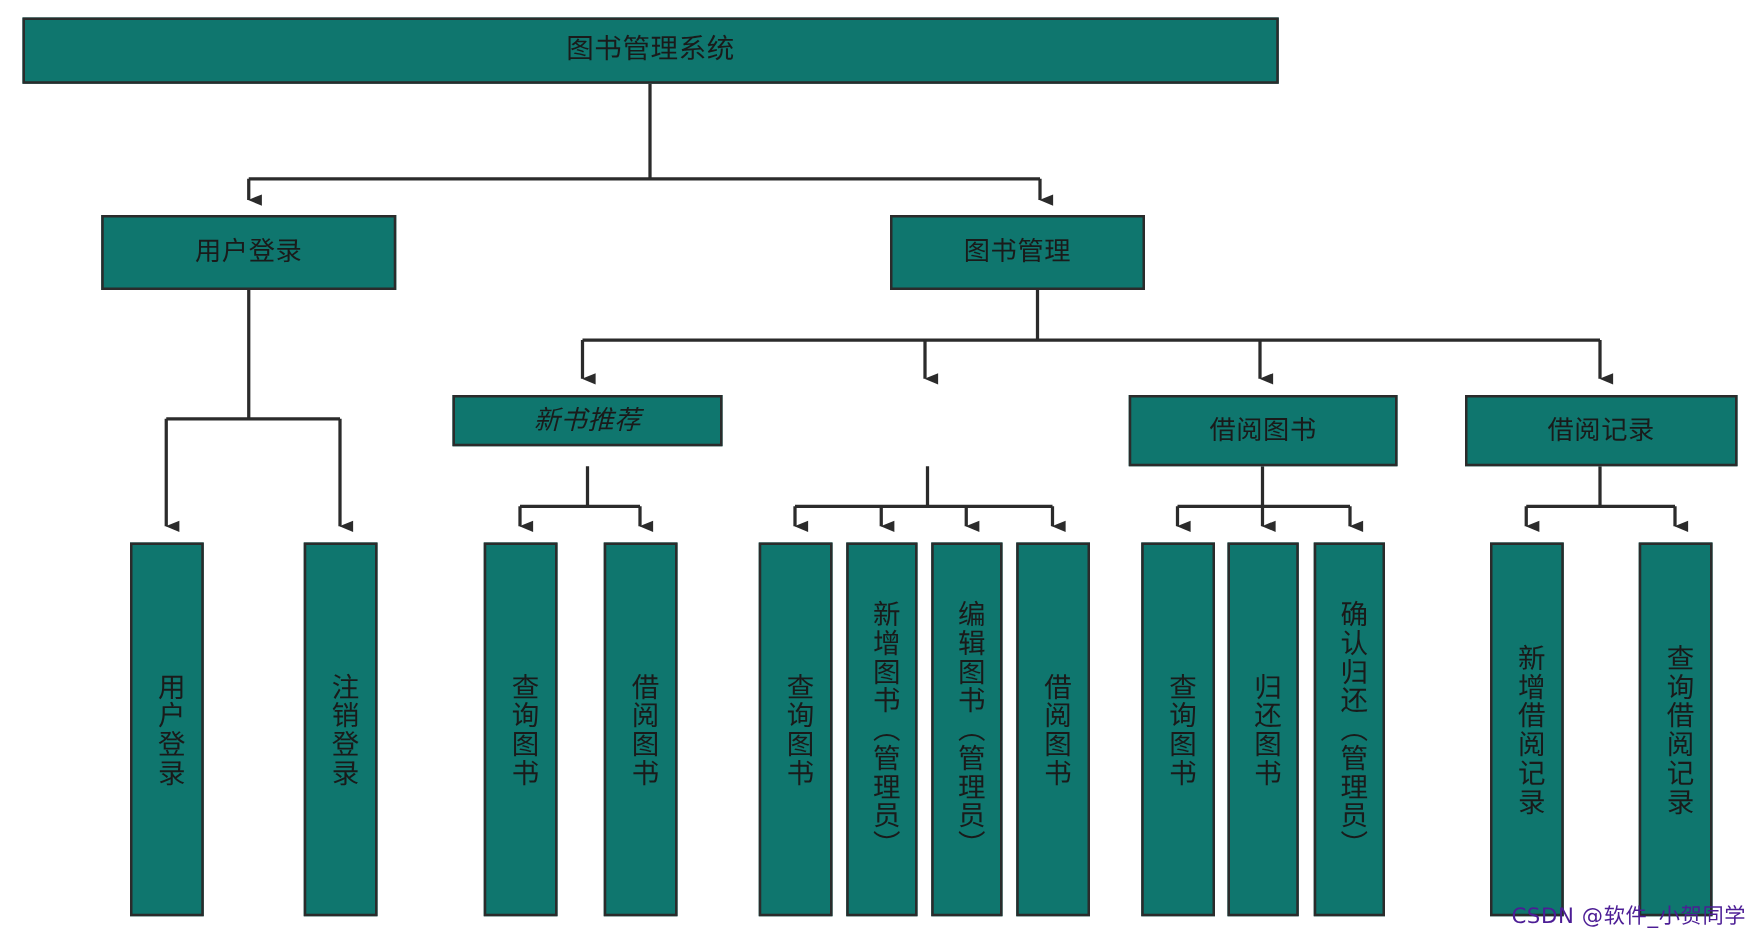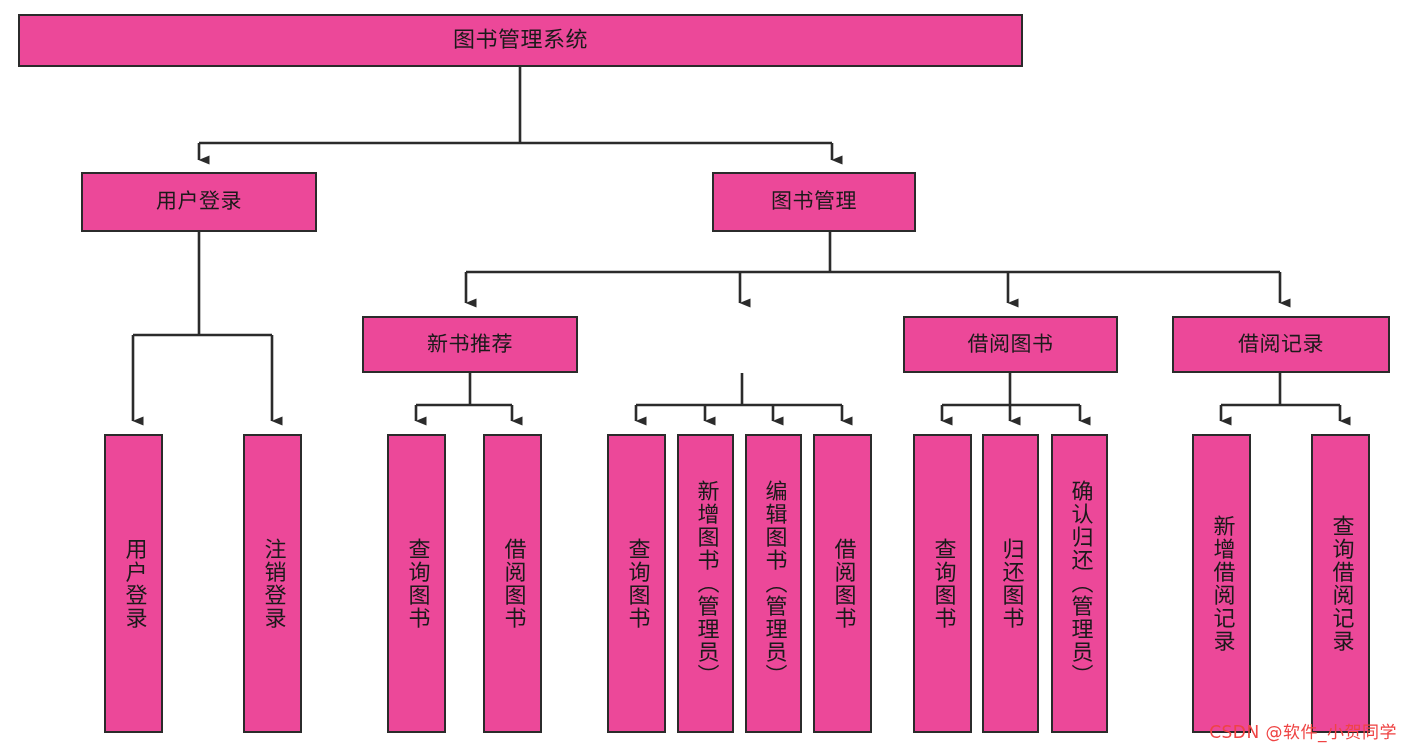--- a/index.html
+++ b/index.html
@@ -24,21 +24,21 @@
     left: 0;
     top: 0;
     width: 1405px;
     height: 747px;
     pointer-events: none;
   }
   
   .node {
     position: absolute;
     box-sizing: border-box;
-    background: #ec4899;
+    background: #0f766e;
     border: 2px solid #2b2b2b;
     display: flex;
     align-items: center;
     justify-content: center;
     color: #1a1a1a;
   }
   .node .label {
     display: block;
     text-align: center;
     line-height: 1.12;
@@ -65,21 +65,21 @@
     letter-spacing: 1px;
     max-height: 270px;
     white-space: normal;
   }
   
   #watermark {
     position: absolute;
     right: 8px;
     bottom: 4px;
     font-size: 17px;
-    color: #ef4444;
+    color: #4c1d95;
     letter-spacing: 0.5px;
     user-select: none;
     font-family: "DejaVu Sans", "Liberation Sans", sans-serif;
   }
 </style>
 </head>
 <body>
 
 <div id="canvas">
 
@@ -138,21 +138,21 @@
   </div>
 
   <div class="node horiz" style="left:81px; top:172px; width:236px; height:60px;">
     <span class="label">用户登录</span>
   </div>
 
   <div class="node horiz" style="left:712px; top:172px; width:204px; height:60px;">
     <span class="label">图书管理</span>
   </div>
 
-  <div class="node horiz" style="left:362px; top:316px; width:216px; height:57px;">
+  <div class="node horiz" style="left:362px; top:316px; width:216px; height:41px;font-style:italic;">
     <span class="label">新书推荐</span>
   </div>
 
 
   <div class="node horiz" style="left:903px; top:316px; width:215px; height:57px;">
     <span class="label">借阅图书</span>
   </div>
 
   <div class="node horiz" style="left:1172px; top:316px; width:218px; height:57px;">
     <span class="label">借阅记录</span>

